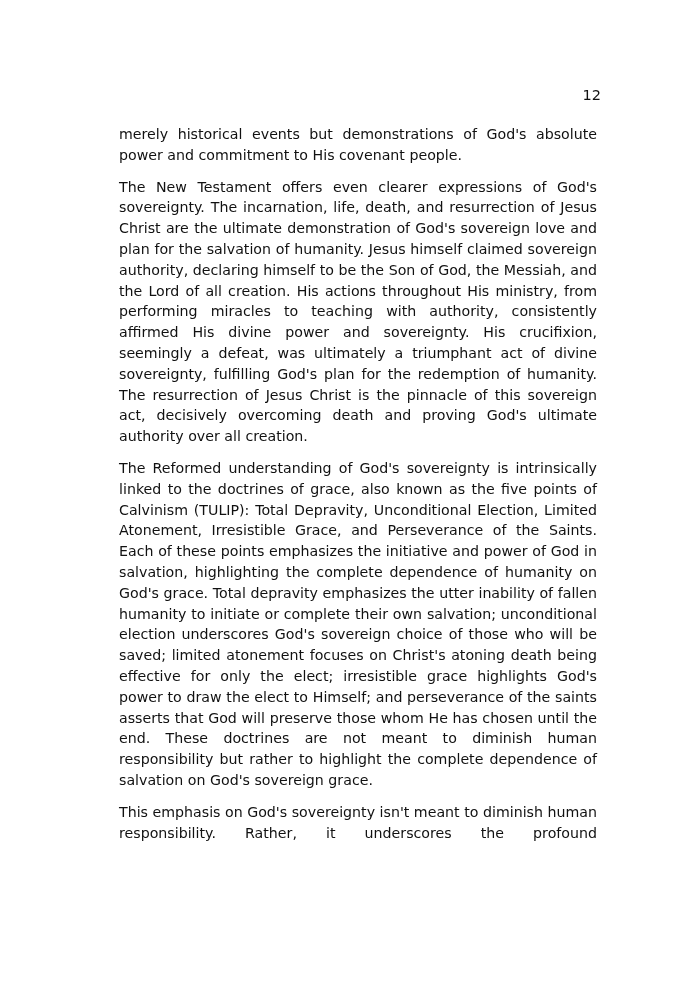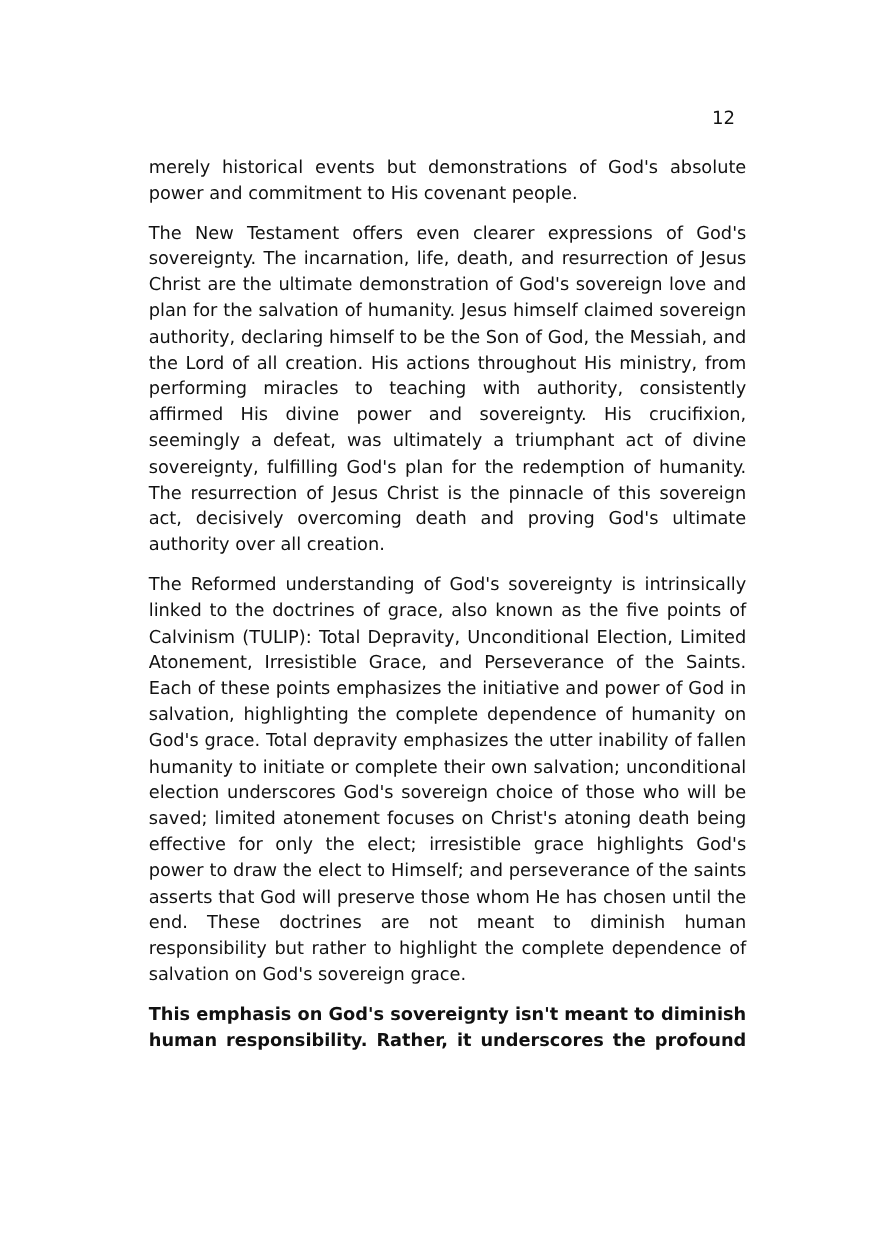--- a/index.html
+++ b/index.html
@@ -11,40 +11,39 @@
       width: 699px;
       height: 992px;
       position: relative;
       overflow: hidden;
       color: #111111;
       font-family: "DejaVu Sans", sans-serif;
     }
     .page-number {
       position: absolute;
       top: 85px;
-      right: 111px;
+      right: 98px;
       font-size: 14.5px;
       line-height: 20px;
     }
     .body-text {
       position: absolute;
       top: 124px;
       left: 103px;
       width: 494px;
     }
     .para {
       margin: 0 0 11px 16px;
       font-size: 14.2px;
       line-height: 20.8px;
       text-align: justify;
       letter-spacing: 0px;
     }
     .para.continues {
       text-align-last: justify;
-      font-weight: bold;
     }
   </style>
 </head>
 <body>
 
 <div>
   <div class="page-number">12</div>
 
   <div class="body-text">
     <p class="para">merely historical events but demonstrations of God's absolute power and commitment to His covenant people.</p>

